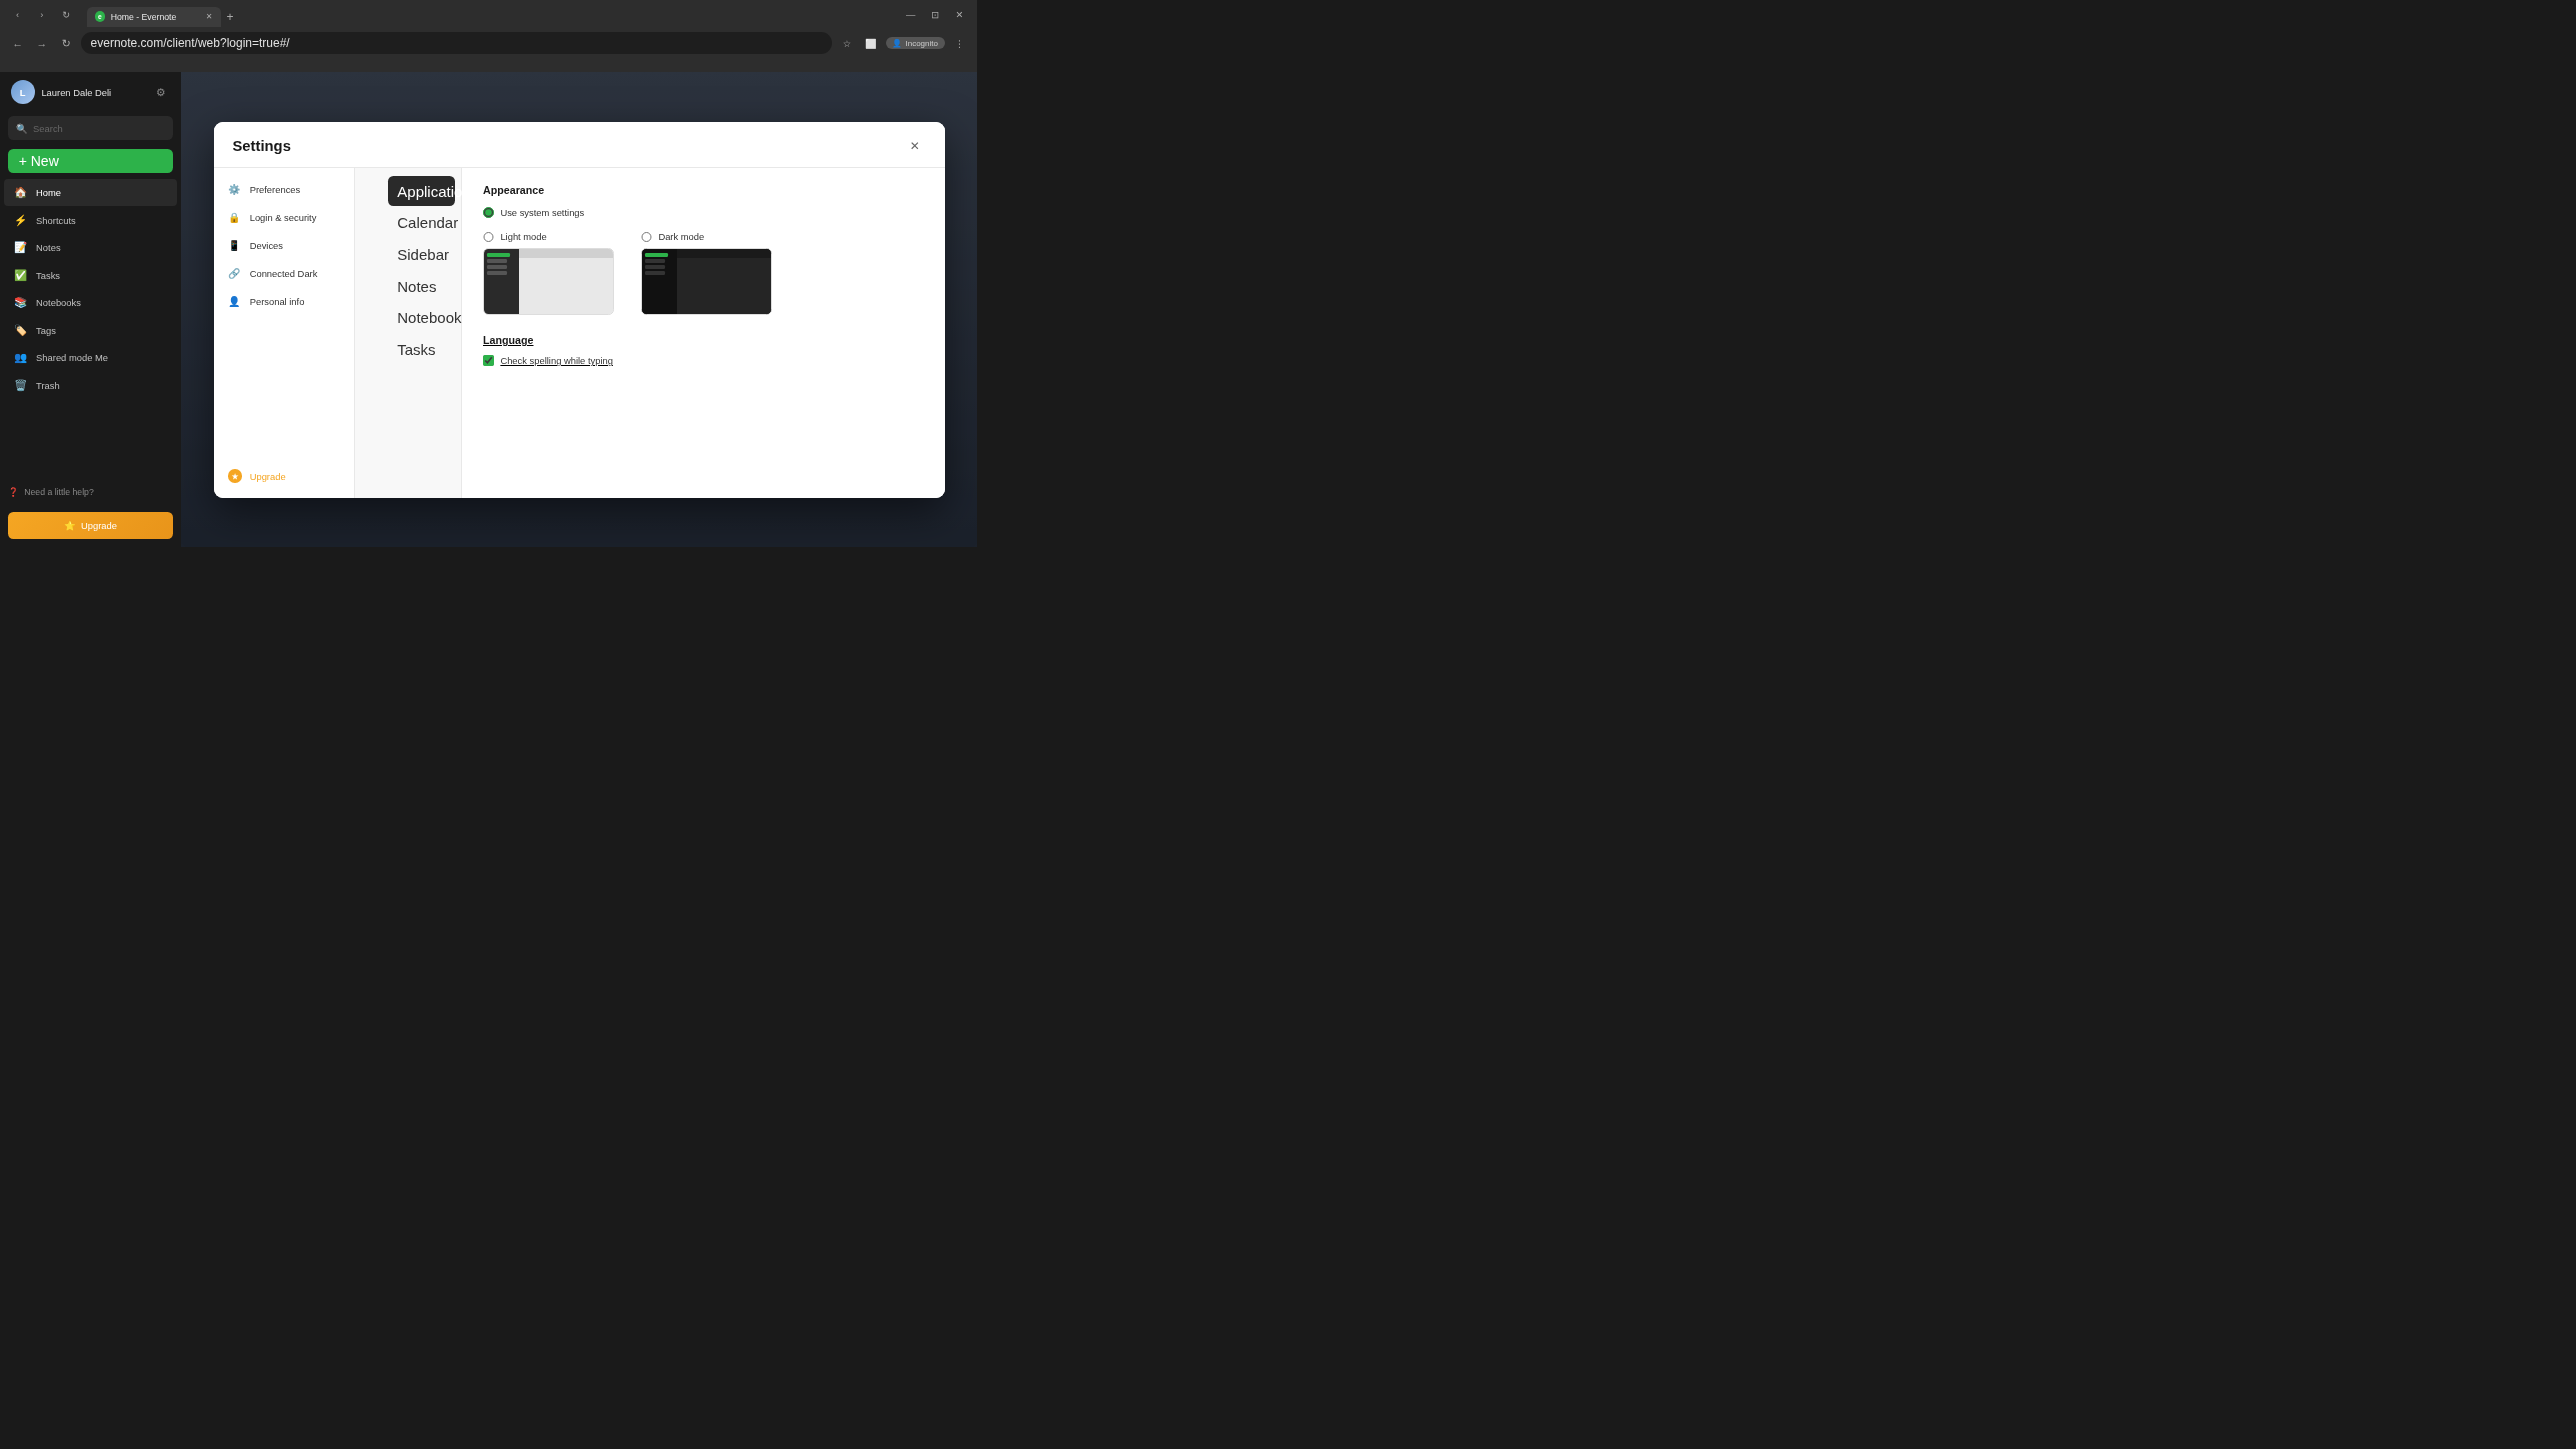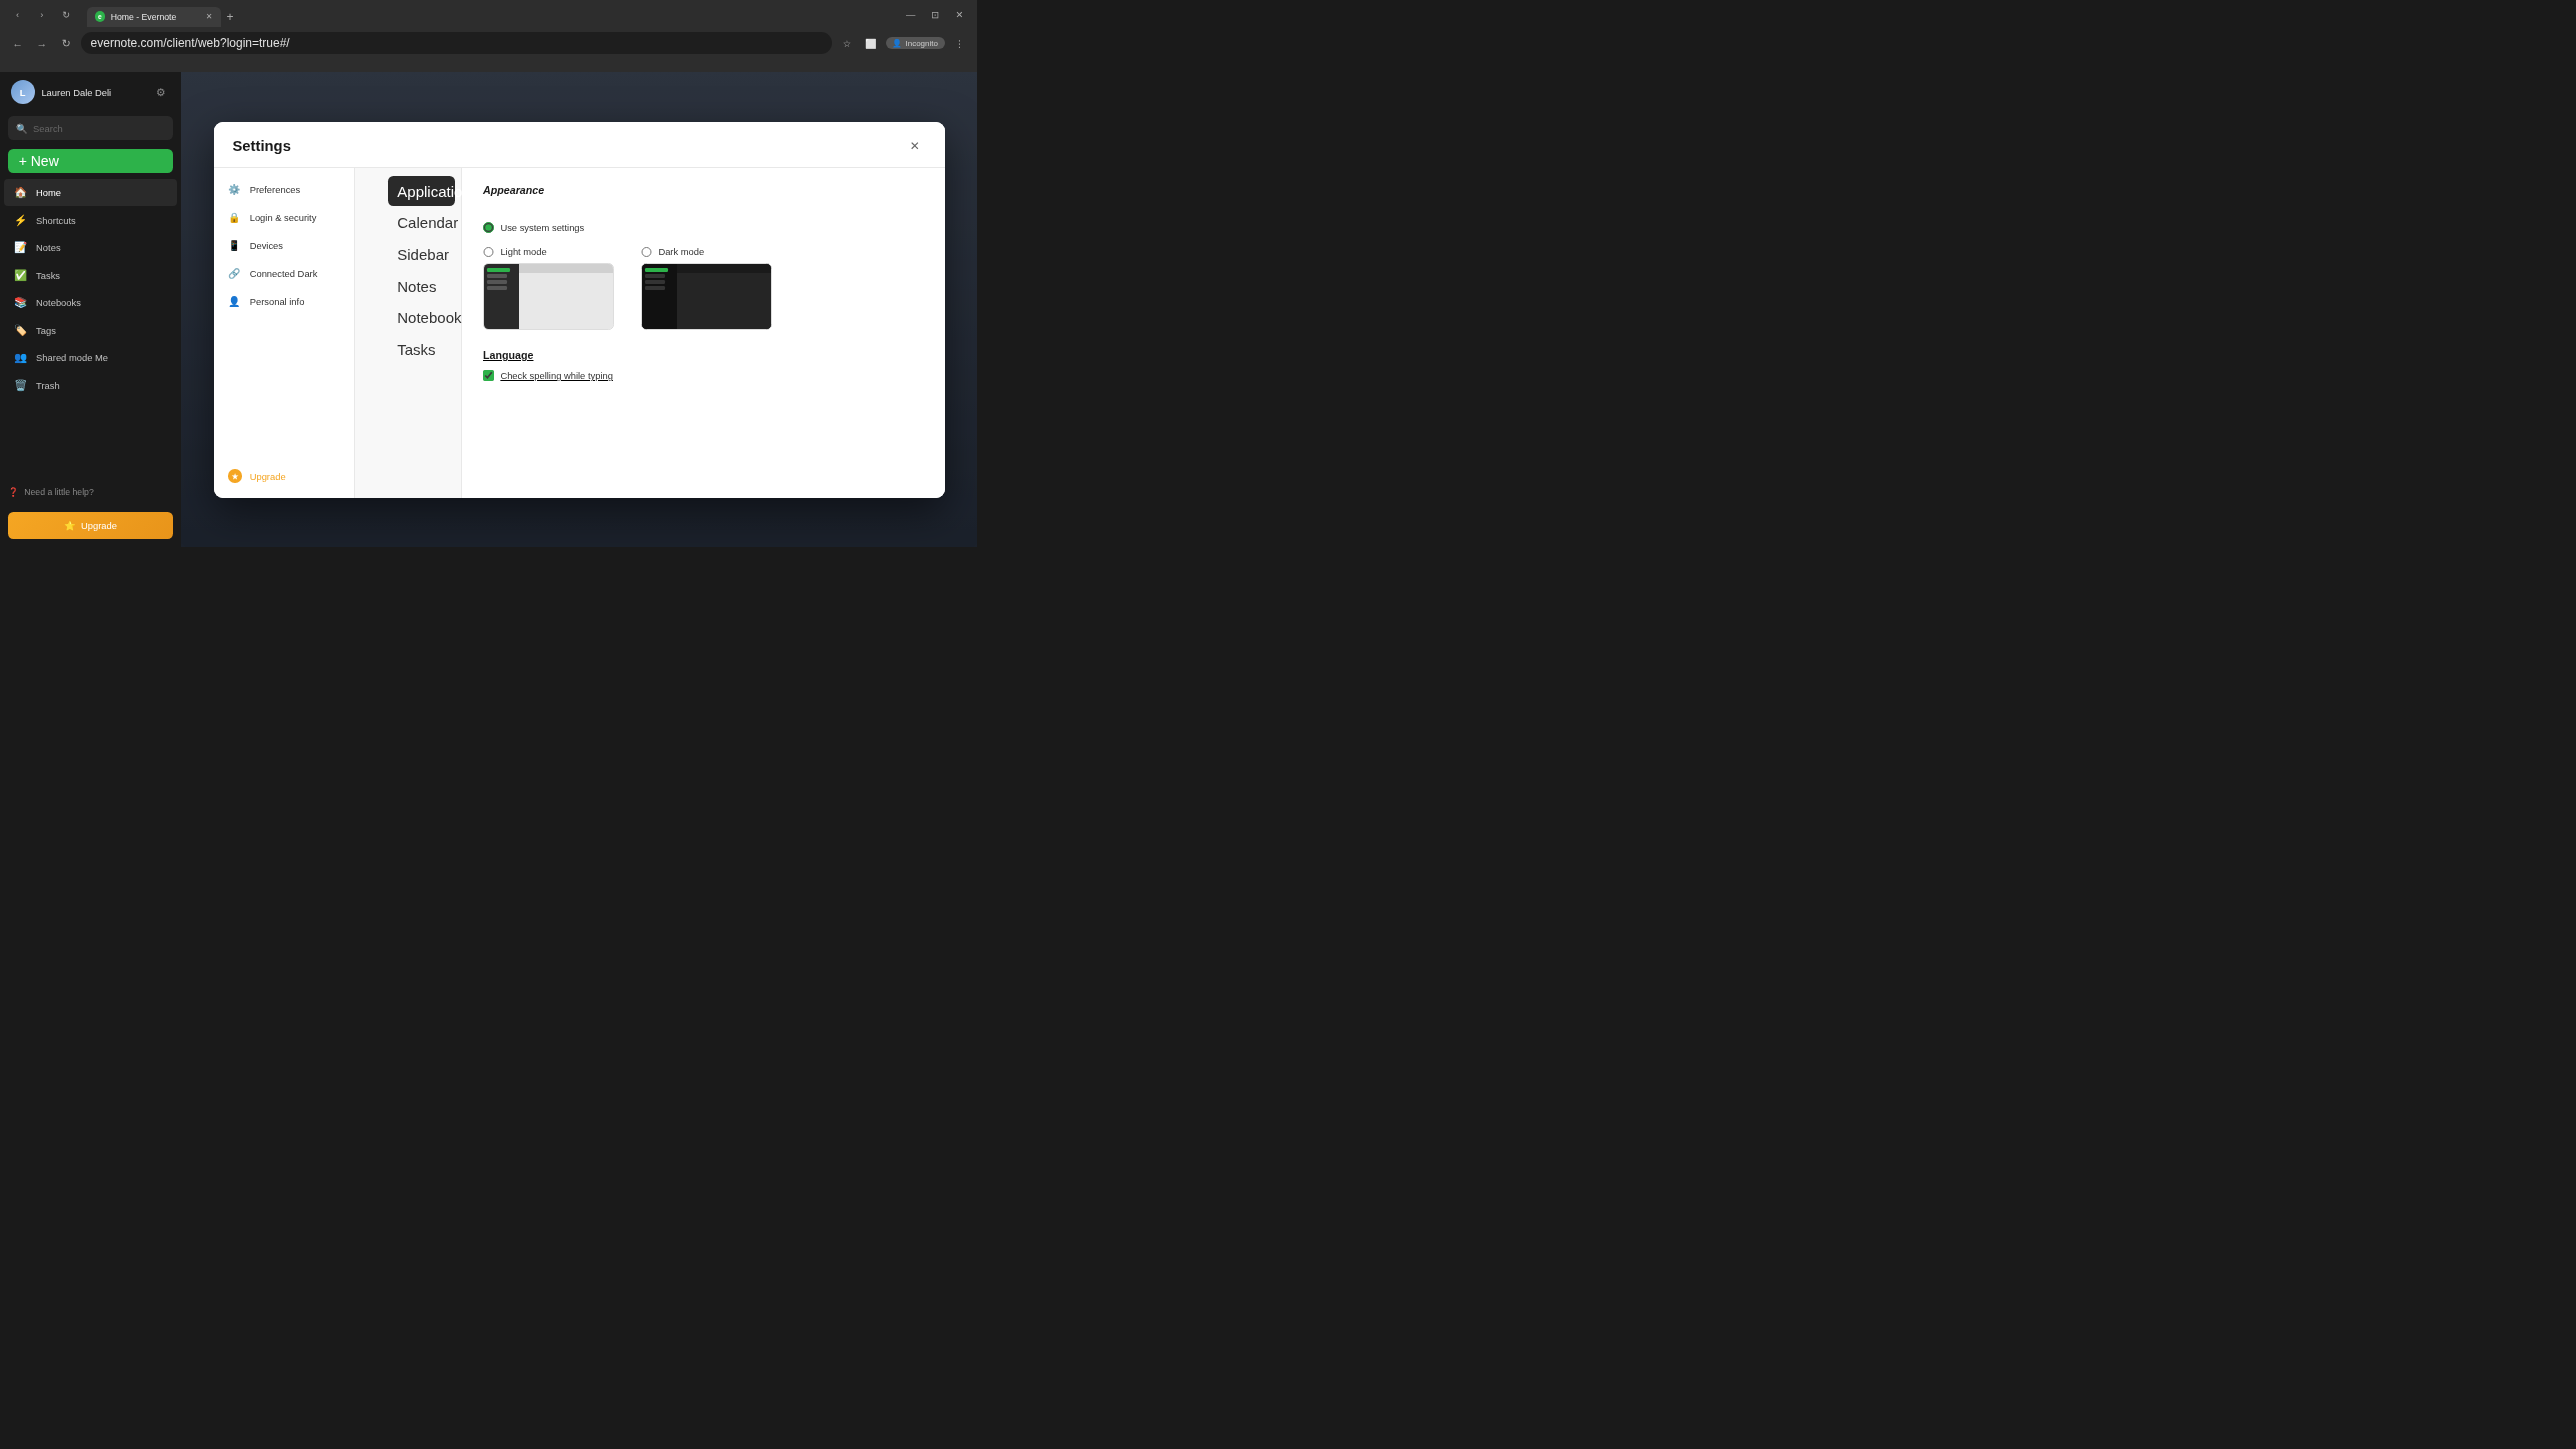--- a/index.html
+++ b/index.html
@@ -407,22 +407,21 @@
     .settings-content {
       flex: 1;
       padding: 16px 21.5px;
       overflow-y: auto;
       background: white;
     }
     .settings-section-title {
       font-size: 10.7px;
       font-weight: 600;
       color: #1a1a1a;
-      margin-bottom: 26px;
-      font-style: italic;
+      margin-bottom: 11px;
     }
     .radio-group {
       display: flex;
       flex-direction: column;
       gap: 6.7px;
       margin-bottom: 13.4px;
     }
     .radio-label {
       display: flex;
       align-items: center;

